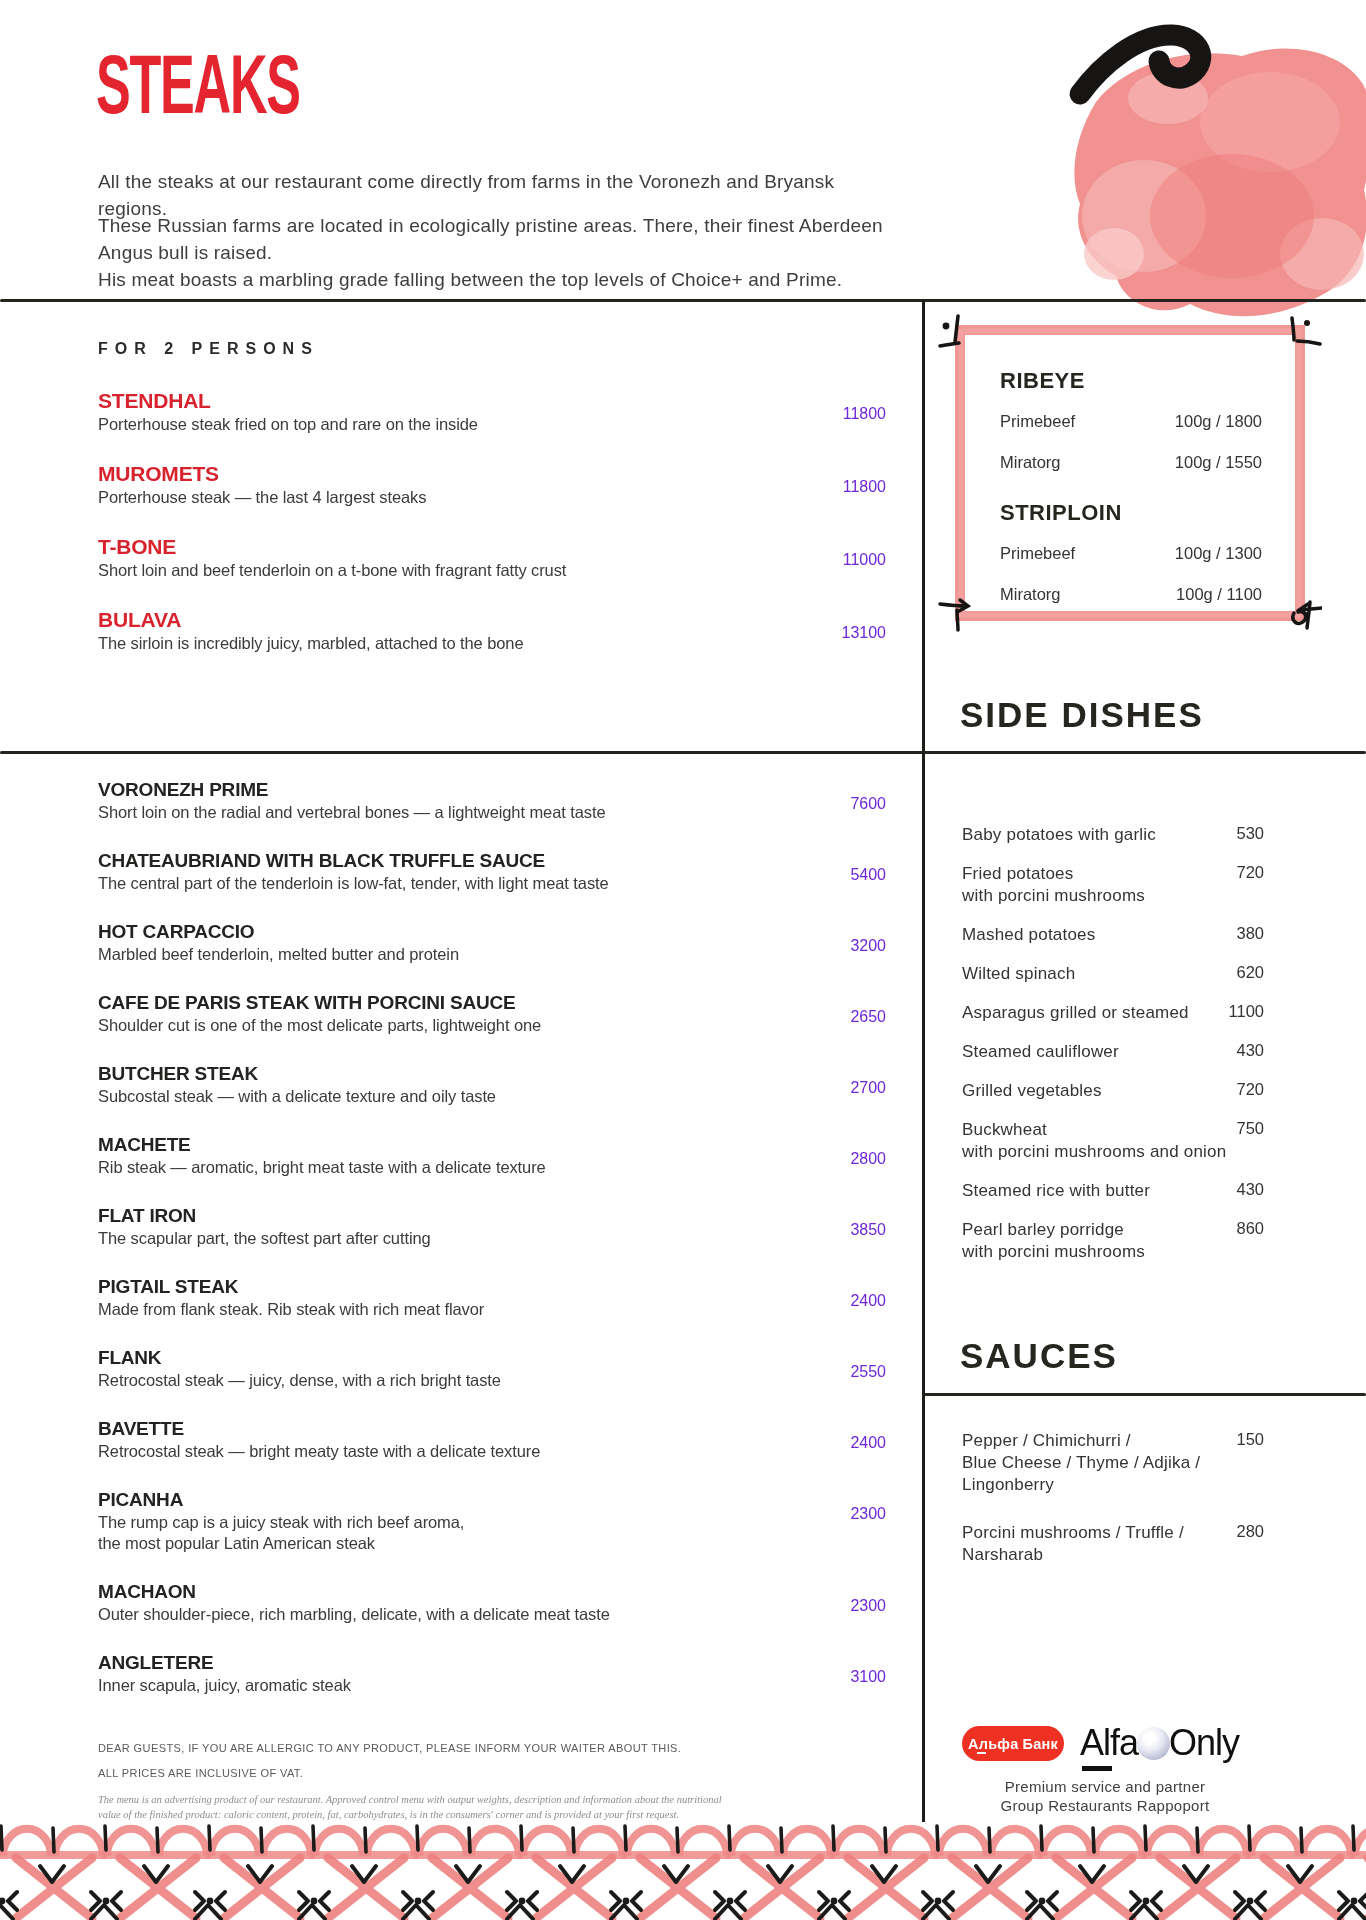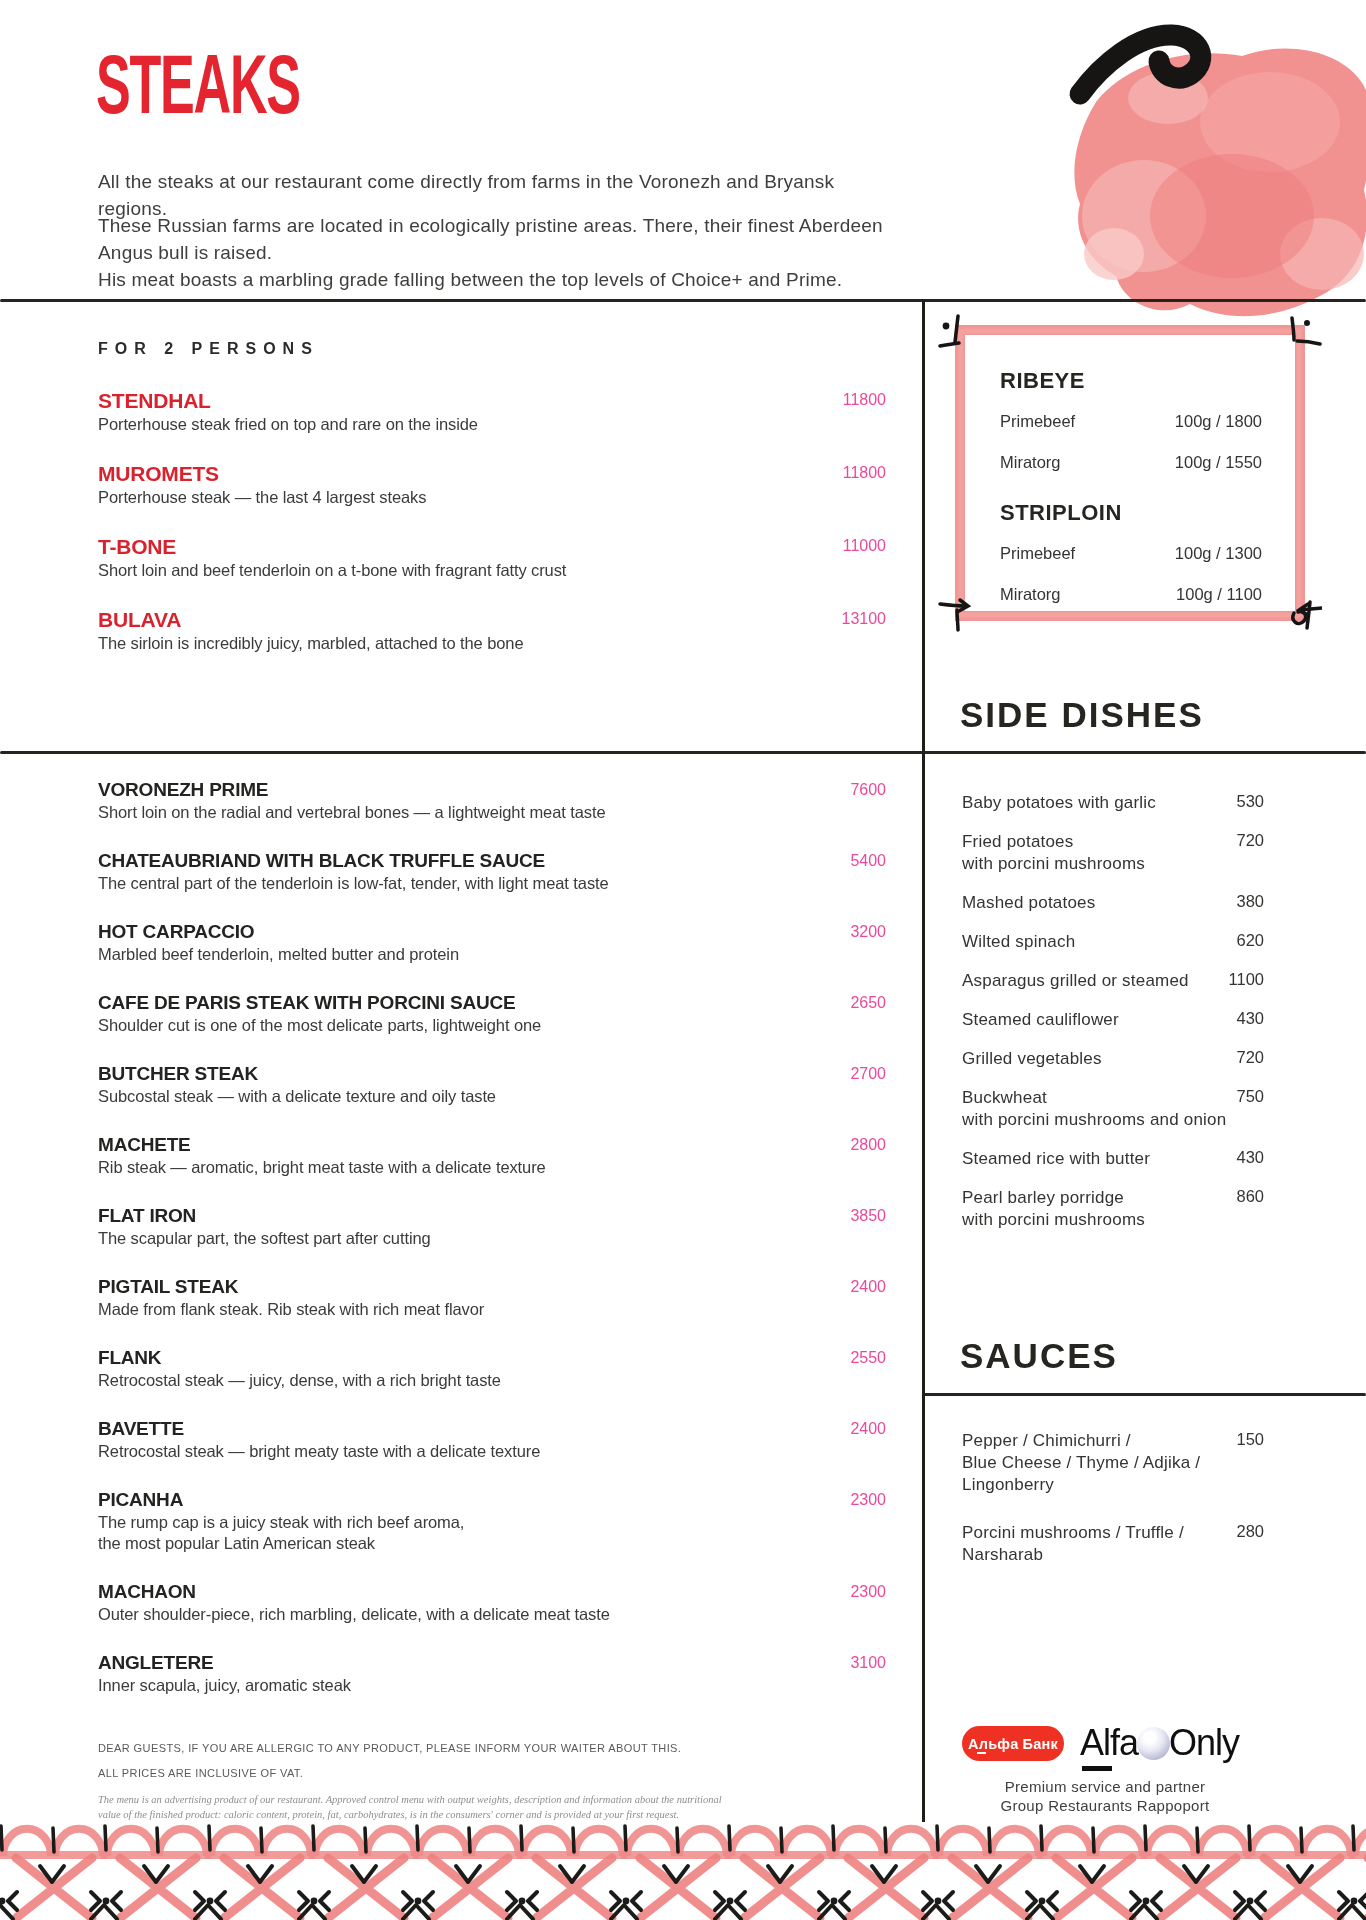--- a/index.html
+++ b/index.html
@@ -16,21 +16,21 @@
          letter-spacing:-2px;transform:scaleX(0.62);transform-origin:left top;white-space:nowrap;}
 
   .intro{position:absolute;left:98px;width:800px;font-size:19px;line-height:27px;color:#3e3e3c;letter-spacing:.2px;}
 
   
   .for2-head{font-size:16px;font-weight:700;letter-spacing:7px;color:#2b2b29;margin-bottom:30px;}
   .m-item{position:relative;padding-right:100px;margin-bottom:26px;}
   .m-name{font-size:21px;font-weight:700;color:#d8232e;letter-spacing:-.2px;line-height:26px;}
   .m-name.dark{font-size:19px;color:#232321;line-height:24px;}
   .m-desc{font-size:16.5px;color:#3b3b39;line-height:21px;letter-spacing:-.1px;white-space:pre-line;}
-  .m-price{position:absolute;right:0;top:3px;font-size:16px;color:#ec4899;margin-left:24px;}
+  .m-price{position:absolute;right:0;top:17px;font-size:16px;color:#6d28d9;margin-left:24px;}
 
   
   .sec-title{position:absolute;font-size:35px;font-weight:700;letter-spacing:2px;color:#26251f;}
   .srow{display:flex;justify-content:space-between;align-items:flex-start;margin-bottom:17px;}
   .srow .nm{font-size:17px;line-height:22px;color:#343432;letter-spacing:.2px;white-space:pre-line;}
   .srow .pr{font-size:16.5px;color:#343432;padding-left:10px;white-space:nowrap;}
 
   .bx-title{font-size:22px;font-weight:700;color:#26251f;letter-spacing:.5px;margin-bottom:9px;}
   .bx-row{display:flex;justify-content:space-between;font-size:16.5px;color:#343432;line-height:27px;margin-top:14px;}
   .bx-gap{height:24px;}
@@ -208,21 +208,21 @@
         <div class="m-price">2300</div>
       </div>
     <div class="m-item">
         <div class="m-name dark">ANGLETERE</div>
         <div class="m-desc">Inner scapula, juicy, aromatic steak</div>
         <div class="m-price">3100</div>
       </div>
   </div>
 
   <div class="sec-title" style="left:960px;top:695px;">SIDE DISHES</div>
-  <div class="abs" style="left:962px;top:792px;width:302px;">
+  <div class="abs" style="left:962px;top:824px;width:302px;">
     <div class="srow">
         <span class="nm">Baby potatoes with garlic</span>
         <span class="pr">530</span>
       </div>
     <div class="srow">
         <span class="nm">Fried potatoes
 with porcini mushrooms</span>
         <span class="pr">720</span>
       </div>
     <div class="srow">

